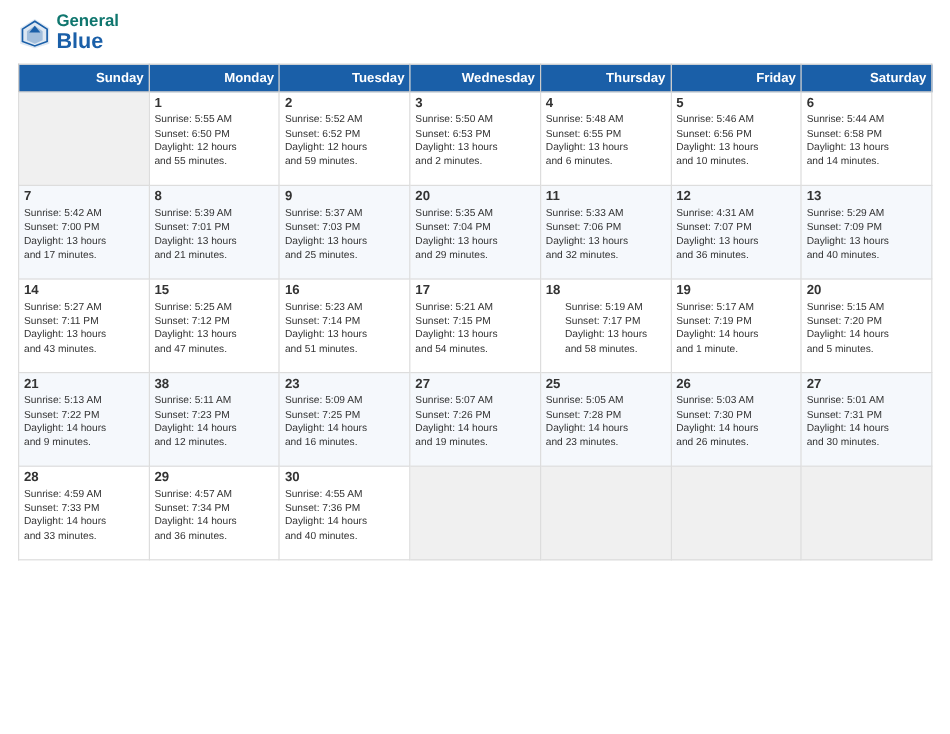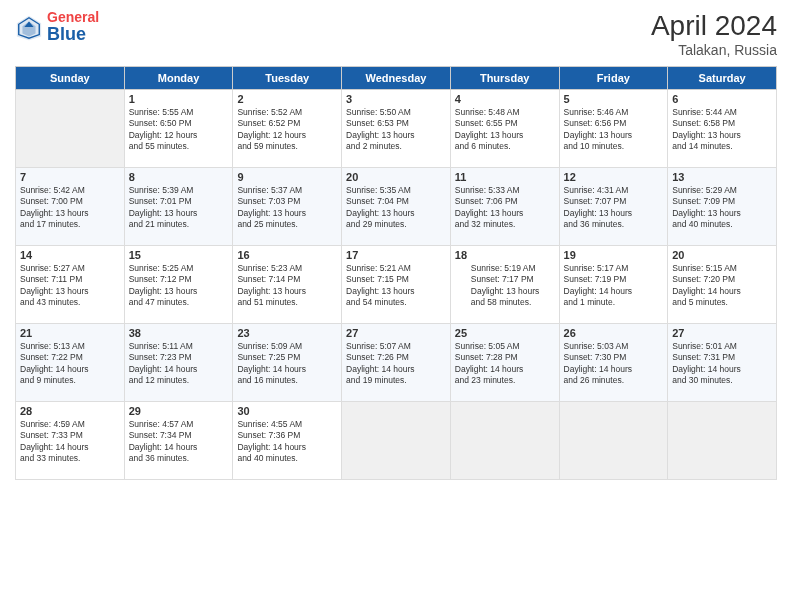--- a/index.html
+++ b/index.html
@@ -27,21 +27,21 @@
       gap: 4px;
     }
     .logo-text {
       display: flex;
       flex-direction: column;
       line-height: 1.1;
     }
     .logo-general {
       font-size: 14px;
       font-weight: bold;
-      color: #ef4444;
+      color: #0f766e;
     }
     .logo-blue {
       font-size: 18px;
       font-weight: bold;
       color: #1a5fa8;
     }
     .logo-icon {
       width: 28px;
       height: 28px;
     }
@@ -58,24 +58,24 @@
       color: #555;
     }
     table {
       width: 100%;
       border-collapse: collapse;
       table-layout: fixed;
     }
     thead tr th {
       background: #1a5fa8;
       color: #fff;
-      padding: 5px 20px;
+      padding: 5px 4px;
       font-size: 11px;
       font-weight: bold;
-      text-align: center;
+      text-align: right;
       border: 1px solid #ccc;
     }
     tbody tr td {
       vertical-align: top;
       border: 1px solid #ddd;
       padding: 3px 4px;
       font-size: 9px;
       color: #333;
       height: 78px;
     }
@@ -114,24 +114,20 @@
         <polygon points="15,2 28,10 28,24 15,28 2,24 2,10" fill="#1a5fa8" opacity="0.15"></polygon>
         <polygon points="15,4 26,11 26,22 15,26 4,22 4,11" fill="none" stroke="#1a5fa8" stroke-width="1.5"></polygon>
         <polygon points="15,8 22,13 22,21 15,24 8,21 8,13" fill="#1a5fa8" opacity="0.3"></polygon>
         <path d="M10,14 L15,8 L20,14" fill="#1a5fa8"></path>
       </svg>
       <div class="logo-text">
         <span class="logo-general">General</span>
         <span class="logo-blue">Blue</span>
       </div>
     </div>
-    <div class="title-block">
-      <div class="calendar-title">April 2024</div>
-      <div class="calendar-subtitle">Talakan, Russia</div>
-    </div>
   </div>
 
   <table>
     <thead>
       <tr>
       <th>Sunday</th>
           <th>Monday</th>
           <th>Tuesday</th>
           <th>Wednesday</th>
           <th>Thursday</th>

